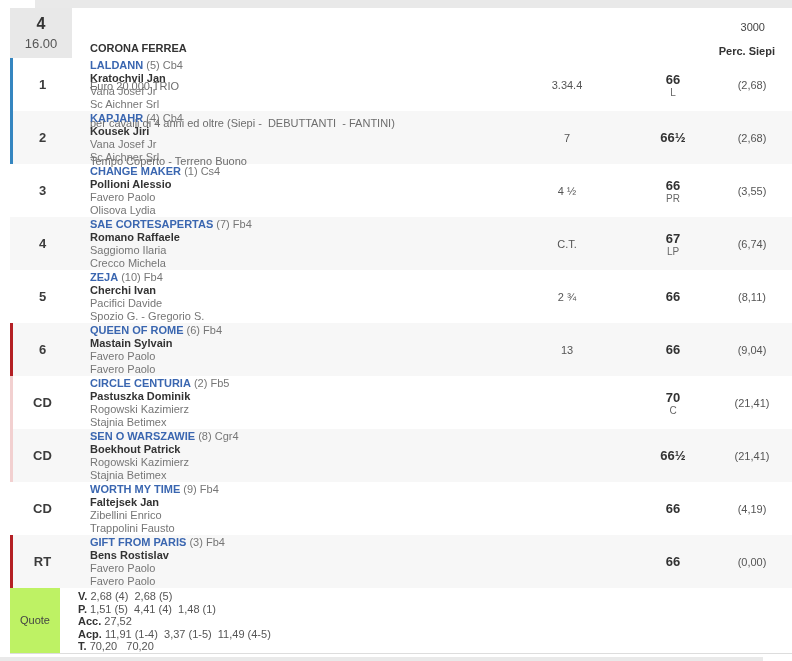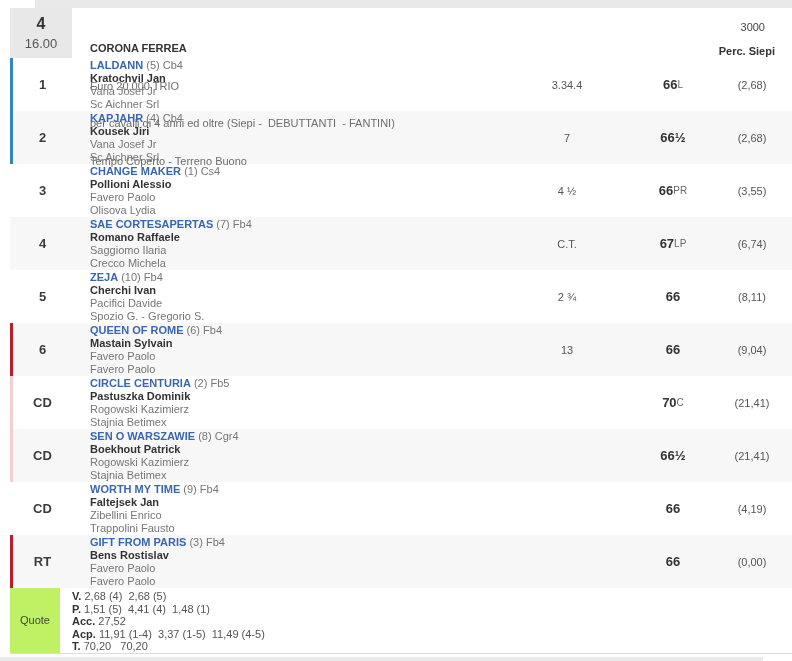--- a/index.html
+++ b/index.html
@@ -21,28 +21,28 @@
   
   .row{display:flex;height:53px;border-left:3px solid transparent}
   .rows .row:nth-child(even){background:#f7f7f7}
   .col-num{width:59px;display:flex;align-items:center;justify-content:center;font-size:13px;font-weight:bold;color:#3c3c3c}
   .col-main{flex:1;padding-left:18px;line-height:13px;padding-top:1px}
   .horse{color:#3a66b0;font-weight:bold;cursor:pointer}
   .suffix{color:#767676}
   .jockey{font-weight:bold;color:#333}
   .sub{color:#767676}
   .col-margin{width:100px;display:flex;align-items:center;justify-content:center;color:#555}
-  .col-weight{width:112px;display:flex;flex-direction:row;align-items:center;justify-content:center}
+  .col-weight{width:112px;display:flex;flex-direction:column;align-items:center;justify-content:center}
   .w{font-size:13px;font-weight:bold;color:#333}
   .ws{font-size:10px;color:#666;line-height:11px}
   .col-perc{width:46px;margin-right:17px;display:flex;align-items:center;justify-content:center;color:#555}
   
   .quote-row{display:flex;min-height:64px}
   .quote-box{width:50px;background:#bef264;display:flex;align-items:center;justify-content:center;color:#444}
-  .quote-main{flex:1;padding-left:12px;line-height:12.6px;padding-top:2px}
+  .quote-main{flex:1;padding-left:18px;line-height:12.6px;padding-top:2px}
   .ql{font-weight:bold;color:#333}
   .qv{color:#555;white-space:pre-wrap}
   .footer-strip{height:8px;background:#e9e9e9;margin-top:3px;width:763px}
 </style>
 </head>
 <body>
 
 <div class="top-strip"></div>
 
 <div class="race-table">

